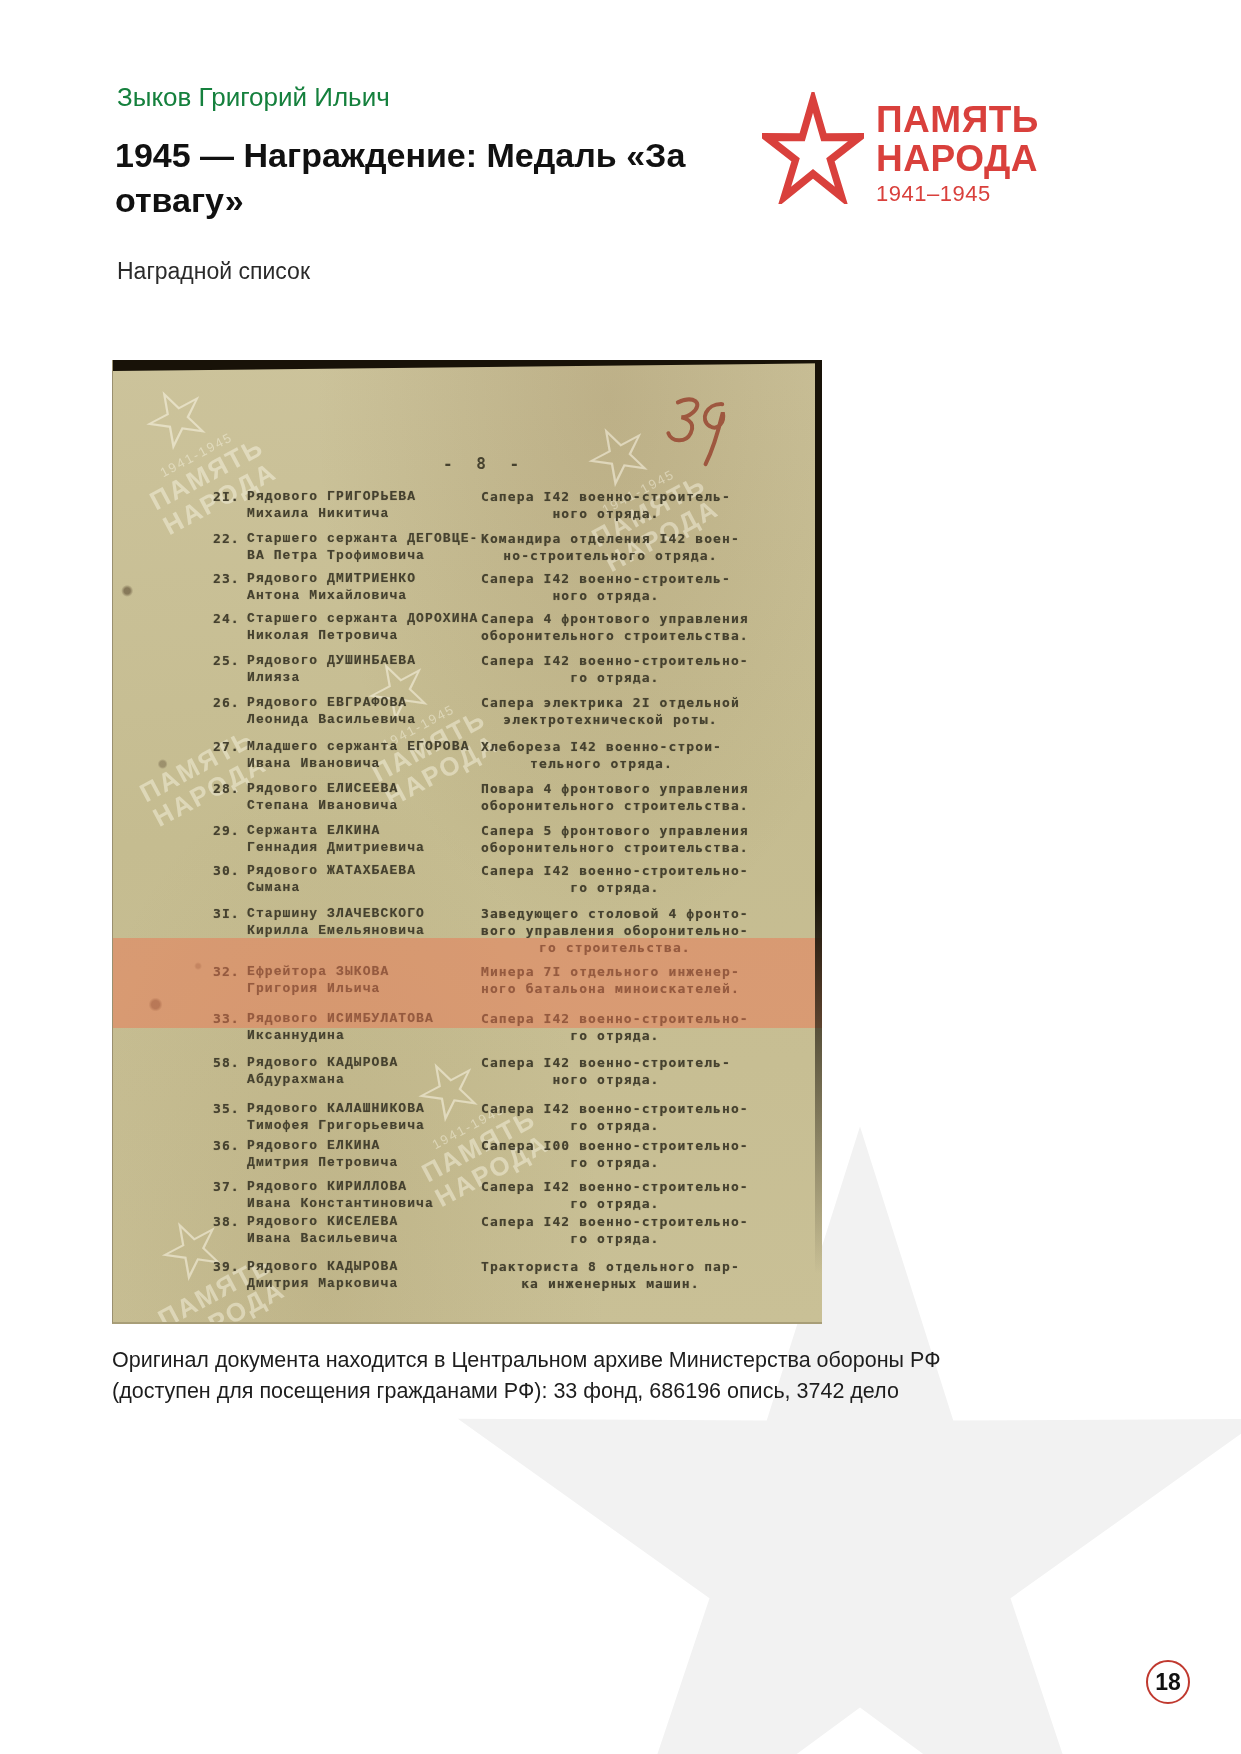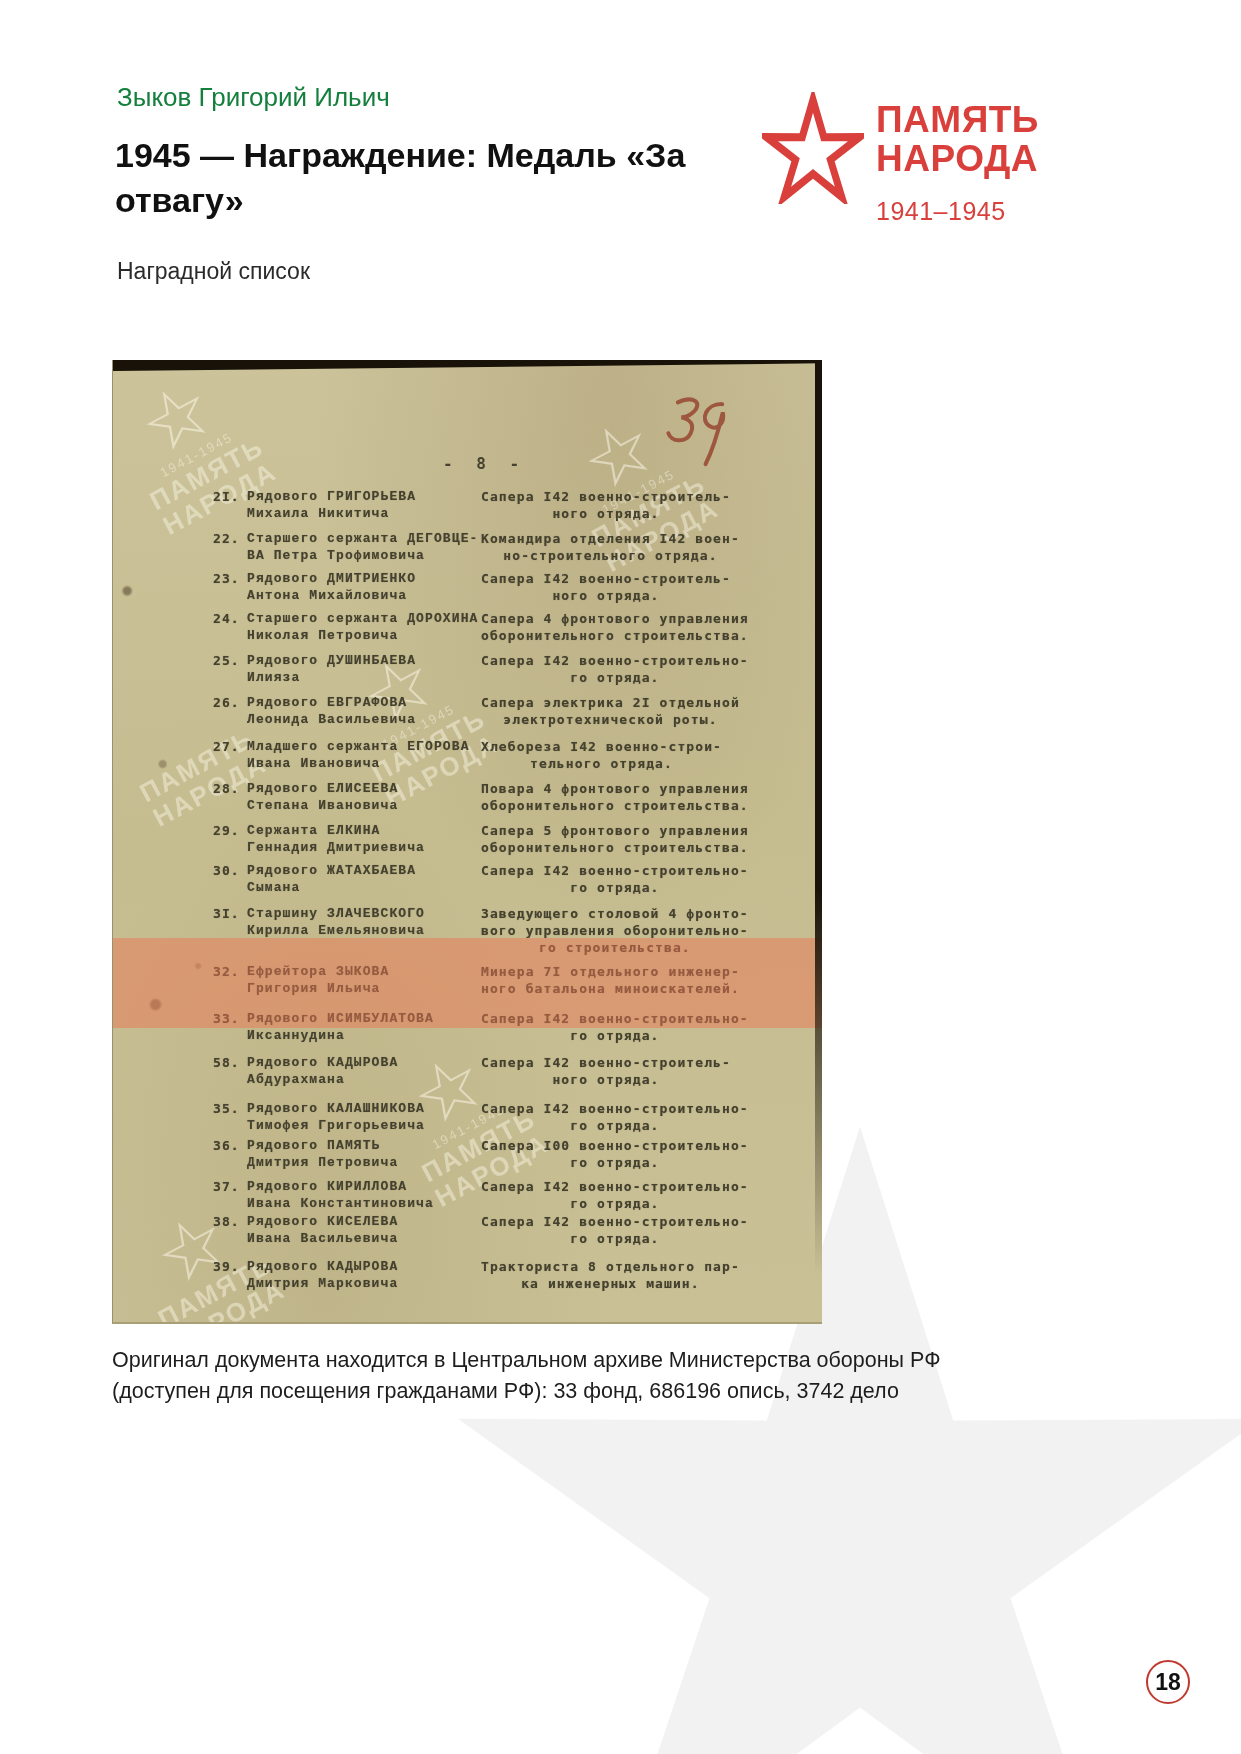--- a/index.html
+++ b/index.html
@@ -12,21 +12,21 @@
   
   .page-star{position:absolute;left:420px;top:1065px;width:880px;height:880px;z-index:0;}
   
   .person-name{position:absolute;left:117px;top:82px;font-size:26px;color:#15803d;z-index:2;}
   .doc-title{position:absolute;left:115px;top:133px;width:640px;font-size:34px;font-weight:bold;
              line-height:1.33;color:#111;z-index:2;}
   .logo{position:absolute;left:762px;top:92px;display:flex;align-items:flex-start;z-index:2;}
   .logo-star{width:102px;height:112px;}
   .logo-text{margin-left:12px;padding-top:8px;}
   .logo-word{font-size:37px;font-weight:bold;color:#d9403c;line-height:39px;letter-spacing:.5px;}
-  .logo-years{font-size:25px;color:#d9403c;margin-top:19px;letter-spacing:.5px;}
+  .logo-years{font-size:22px;color:#d9403c;margin-top:3px;letter-spacing:.5px;}
   .section-label{position:absolute;left:117px;top:258px;font-size:23px;color:#2a2a2a;z-index:2;}
   
   .scan{
     position:absolute;left:112px;top:360px;width:709px;height:962px;overflow:hidden;z-index:2;
     background:
       radial-gradient(circle at 2% 24%, rgba(80,62,40,.55) 0 3px, rgba(80,62,40,0) 6px),
       radial-gradient(circle at 7% 42%, rgba(80,62,40,.35) 0 3px, rgba(80,62,40,0) 5px),
       radial-gradient(circle at 6% 67%, rgba(80,62,40,.5) 0 4px, rgba(80,62,40,0) 7px),
       radial-gradient(circle at 12% 63%, rgba(80,62,40,.3) 0 2px, rgba(80,62,40,0) 4px),
       radial-gradient(ellipse at 70% 4%, rgba(125,95,55,.18), rgba(125,95,55,0) 42%),
@@ -309,21 +309,21 @@
           <div>Тимофея Григорьевича</div>
         </span>
         <span class="roles">
           <div>Сапера I42 военно-строительно-</div>
           <div>го отряда.</div>
         </span>
       </div>
       <div class="entry" style="top: 777px;">
         <span class="num">36.</span>
         <span class="names">
-          <div>Рядового ПАМЯТЬ</div>
+          <div>Рядового ЕЛКИНА</div>
           <div>Дмитрия Петровича</div>
         </span>
         <span class="roles">
           <div>Сапера I00 военно-строительно-</div>
           <div>го отряда.</div>
         </span>
       </div>
       <div class="entry" style="top: 818px;">
         <span class="num">37.</span>
         <span class="names">

